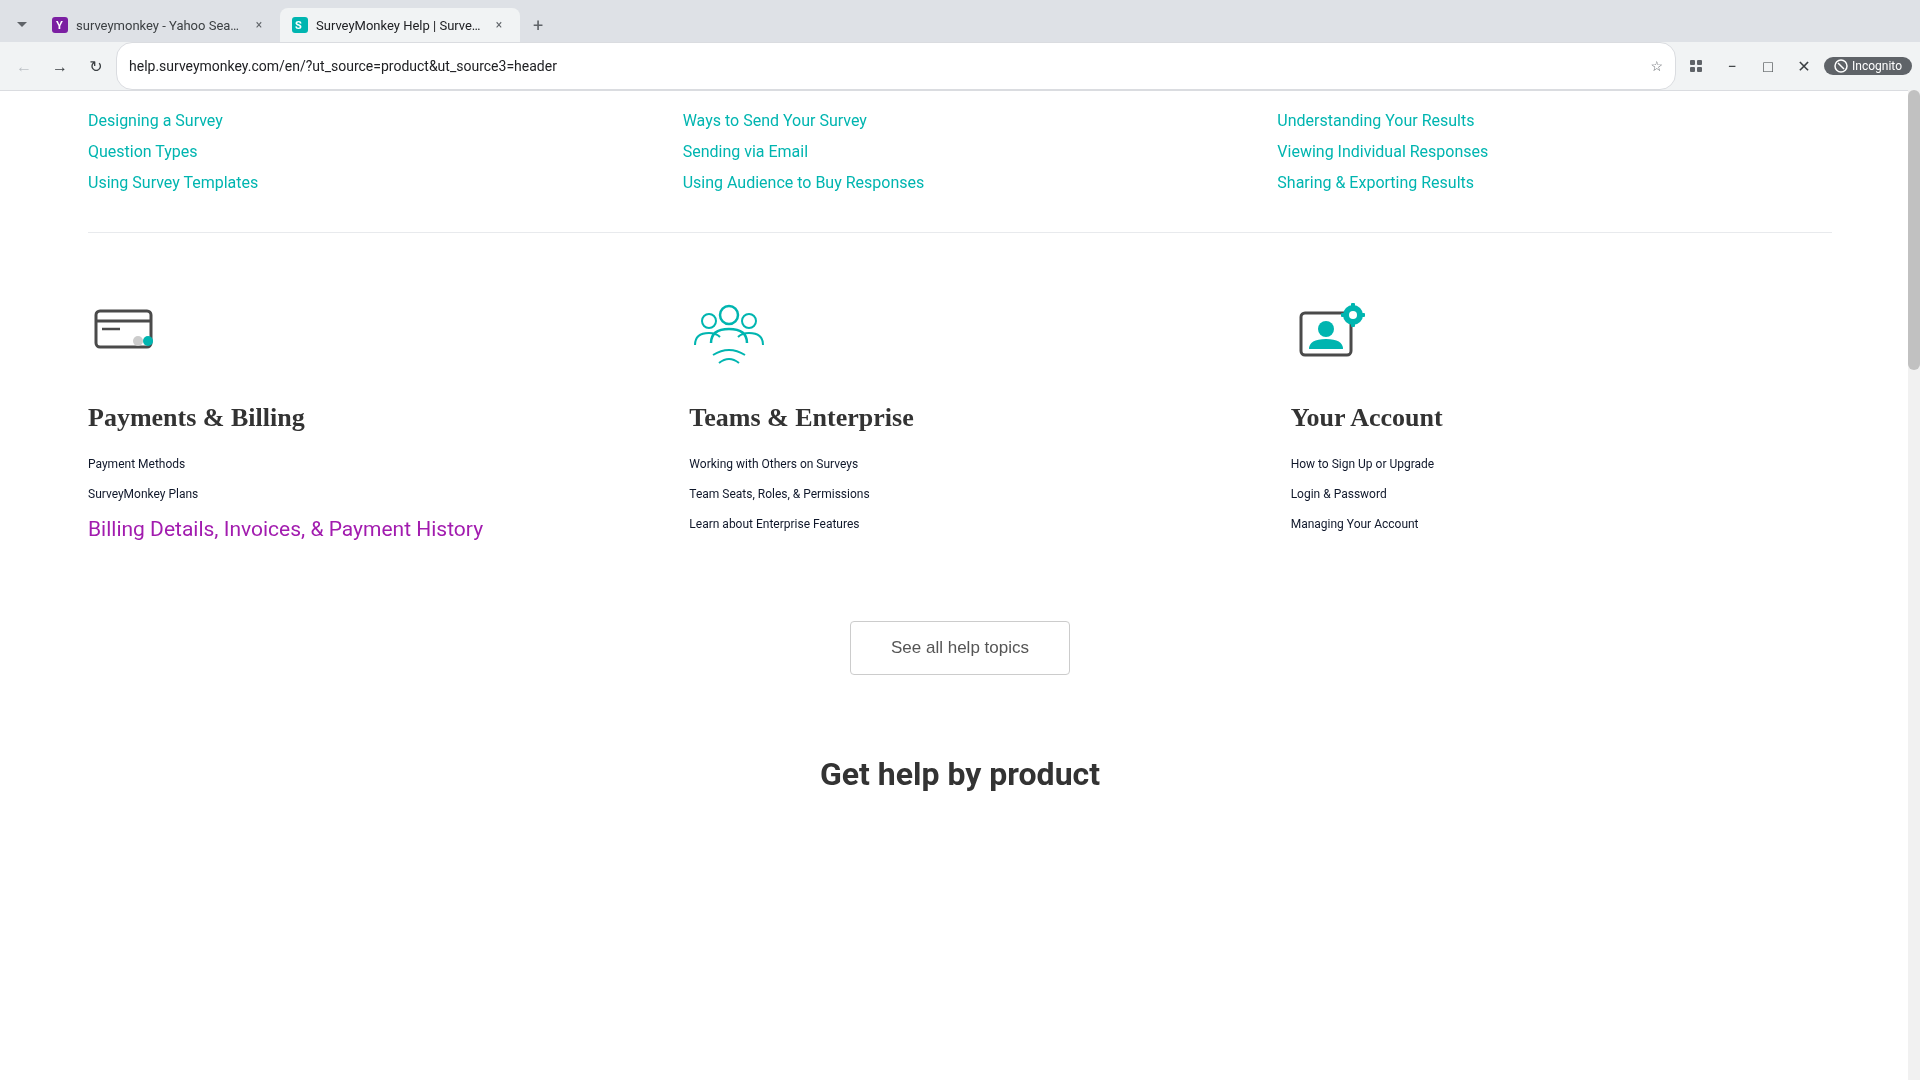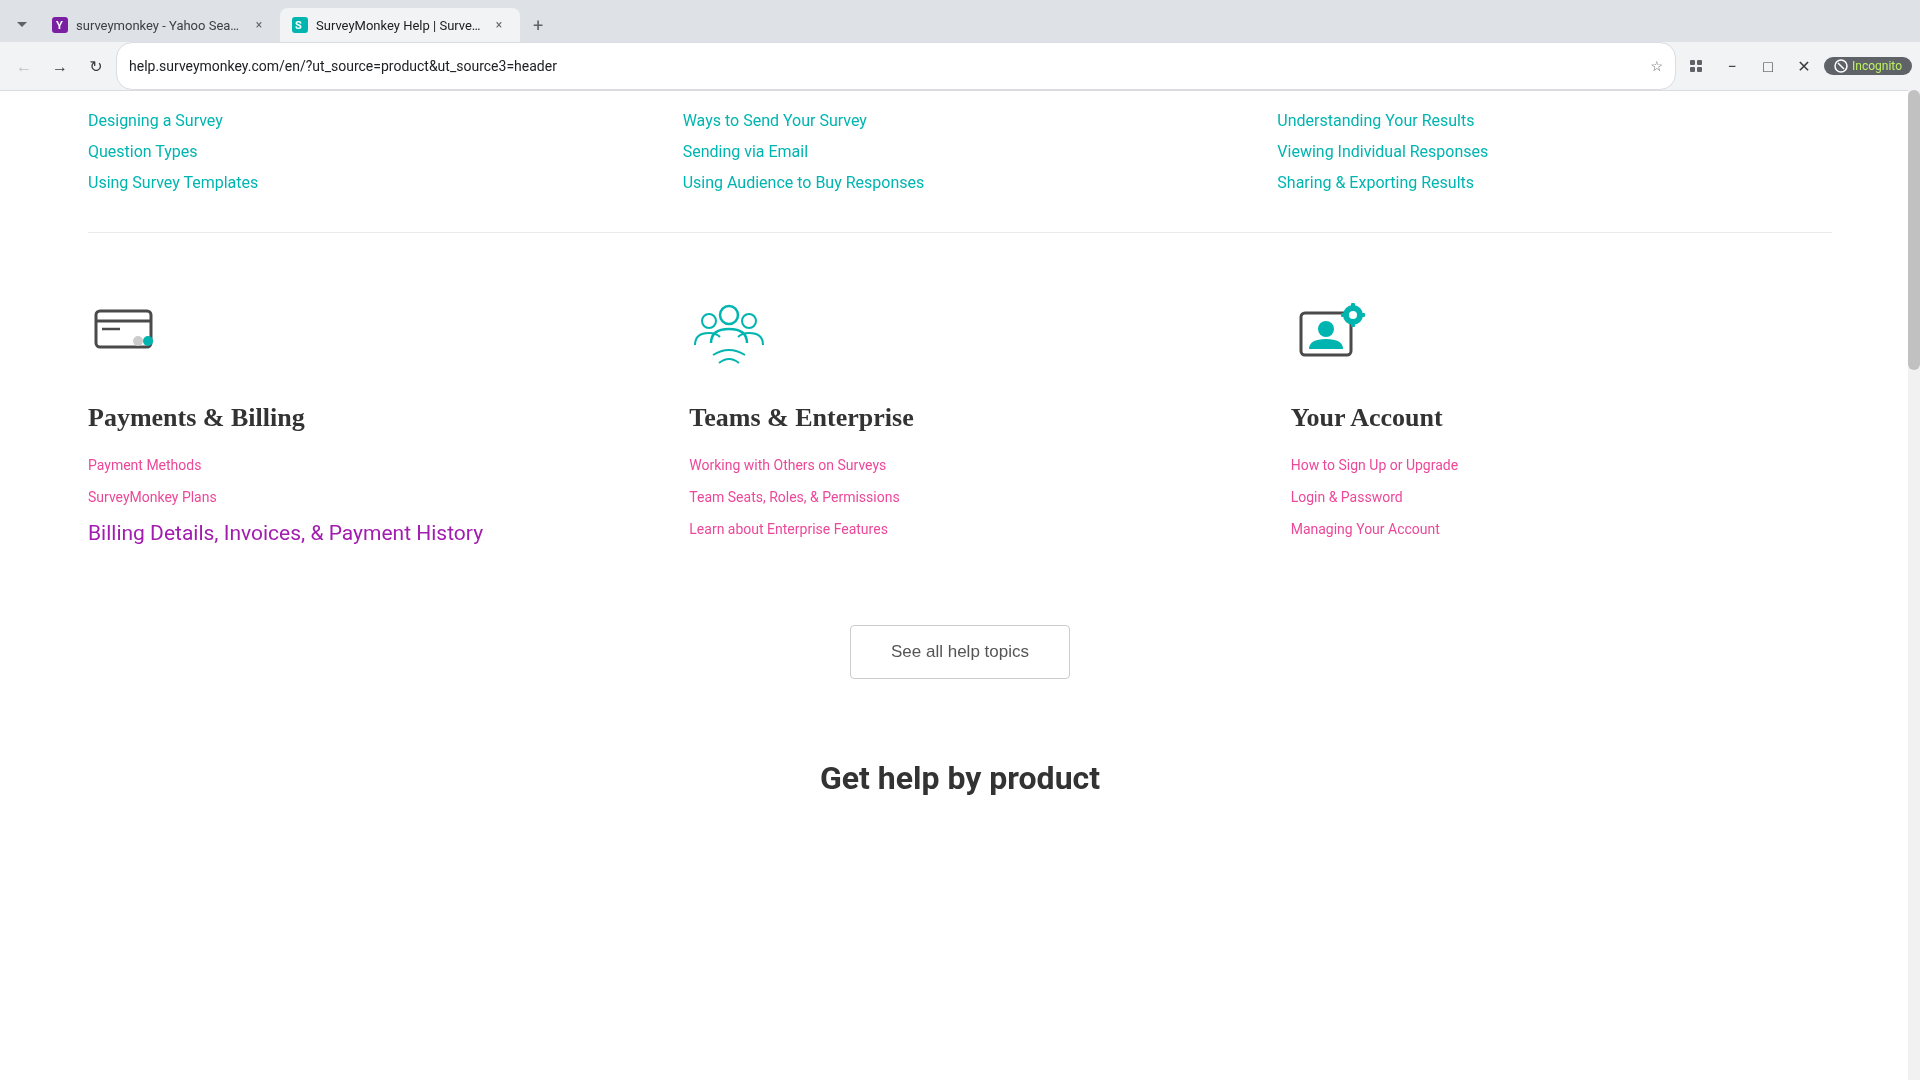--- a/index.html
+++ b/index.html
@@ -157,21 +157,21 @@
       display: flex;
       align-items: center;
       gap: 4px;
     }
 
     .incognito-badge {
       display: flex;
       align-items: center;
       gap: 4px;
       background: #5f6368;
-      color: #bef264;
+      color: #ffffff;
       border-radius: 12px;
       padding: 2px 10px;
       font-size: 12px;
     }
 
     
     .page-content {
       padding: 0 88px;
       background: #fff;
     }
@@ -225,23 +225,23 @@
       font-family: Liberation Serif, serif;
     }
 
     .category-links {
       display: flex;
       flex-direction: column;
       gap: 16px;
     }
 
     .category-link {
-      color: #ec4899;
+      color: #0f172a;
       text-decoration: none;
-      font-size: 14px;
+      font-size: 12px;
       cursor: pointer;
     }
 
     .category-link.underlined {
     }
 
     
     .see-all-section {
       display: flex;
       justify-content: center;

